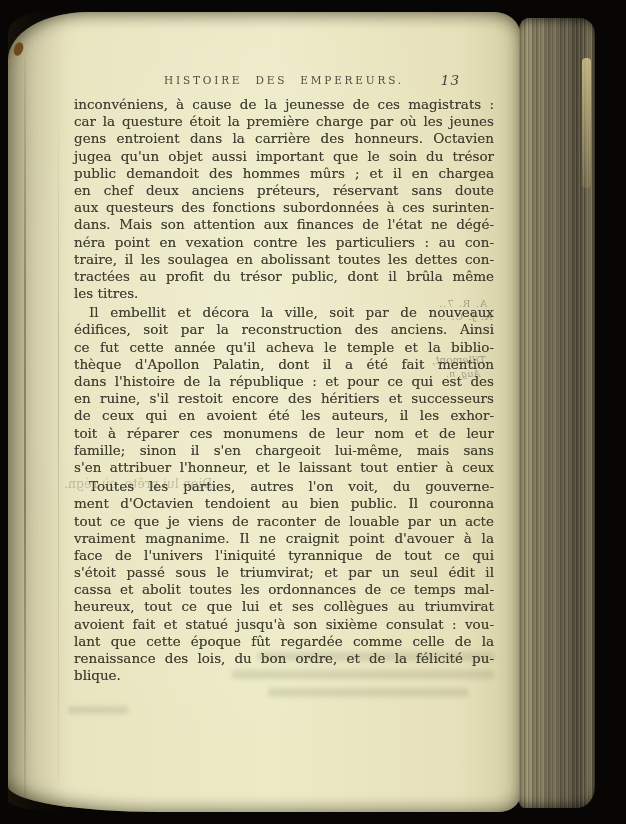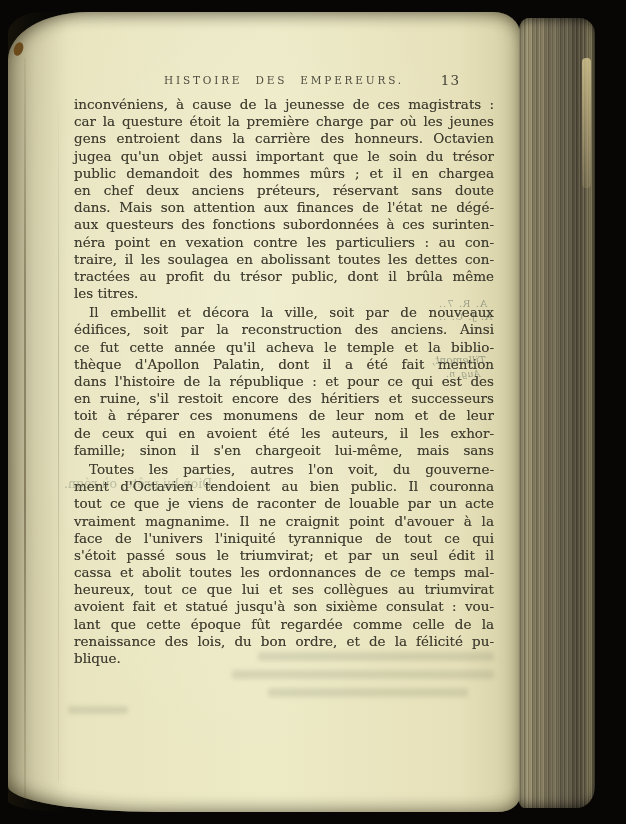--- a/index.html
+++ b/index.html
@@ -60,21 +60,21 @@
     color:#3f3d31;
   }
   .header-row{position:relative;height:24px;margin-bottom:4px;}
   .running-title{
     text-align:center;
     font-size:10.5px;letter-spacing:2.8px;word-spacing:7px;
     color:#4e4c40;padding-top:6px;
   }
   .page-number{
     position:absolute;right:34px;top:4px;
-    font-size:13.5px;color:#45433a;letter-spacing:1px;
+    font-size:13.5px;color:#45433a;letter-spacing:1px;font-style:italic;
   }
   #text-body{
     font-size:13.5px;line-height:17.2px;
     text-shadow:0 0 0.5px rgba(62,58,40,0.55);
   }
   .paragraph{margin:0 0 2px 0;}
   .line{
     text-align:justify;
     -moz-text-align-last:justify;
     text-align-last:justify;
@@ -120,37 +120,38 @@
       <div class="page-number">13</div>
     </div>
     <div id="text-body">
         <div class="paragraph">
           <div class="line">inconvéniens, à cause de la jeunesse de ces magistrats :</div>
           <div class="line">car la questure étoit la première charge par où les jeunes</div>
           <div class="line">gens entroient dans la carrière des honneurs. Octavien</div>
           <div class="line">jugea qu'un objet aussi important que le soin du trésor</div>
           <div class="line">public demandoit des hommes mûrs ; et il en chargea</div>
           <div class="line">en chef deux anciens préteurs, réservant sans doute</div>
+          <div class="line">aux questeurs des fonctions subordonnées à ces surinten-</div>
           <div class="line">dans. Mais son attention aux finances de l'état ne dégé-</div>
-          <div class="line">aux questeurs des fonctions subordonnées à ces surinten-</div>
           <div class="line">néra point en vexation contre les particuliers : au con-</div>
           <div class="line">traire, il les soulagea en abolissant toutes les dettes con-</div>
           <div class="line">tractées au profit du trésor public, dont il brûla même</div>
           <div class="line last">les titres.</div>
         </div>
         <div class="paragraph">
           <div class="line indent">Il embellit et décora la ville, soit par de nouveaux</div>
           <div class="line">édifices, soit par la reconstruction des anciens. Ainsi</div>
           <div class="line">ce fut cette année qu'il acheva le temple et la biblio-</div>
           <div class="line">thèque d'Apollon Palatin, dont il a été fait mention</div>
           <div class="line">dans l'histoire de la république : et pour ce qui est des</div>
           <div class="line">en ruine, s'il restoit encore des héritiers et successeurs</div>
+          <div class="line">de ceux qui en avoient été les auteurs, il les exhor-</div>
           <div class="line">toit à réparer ces monumens de leur nom et de leur</div>
-          <div class="line">de ceux qui en avoient été les auteurs, il les exhor-</div>
           <div class="line">famille; sinon il s'en chargeoit lui-même, mais sans</div>
+          <div class="line">s'en attribuer l'honneur, et le laissant tout entier à ceux</div>
         </div>
         <div class="paragraph">
           <div class="line indent">Toutes les parties, autres l'on voit, du gouverne-</div>
           <div class="line">ment d'Octavien tendoient au bien public. Il couronna</div>
           <div class="line">tout ce que je viens de raconter de louable par un acte</div>
           <div class="line">vraiment magnanime. Il ne craignit point d'avouer à la</div>
           <div class="line">face de l'univers l'iniquité tyrannique de tout ce qui</div>
           <div class="line">s'étoit passé sous le triumvirat; et par un seul édit il</div>
           <div class="line">cassa et abolit toutes les ordonnances de ce temps mal-</div>
           <div class="line">heureux, tout ce que lui et ses collègues au triumvirat</div>

